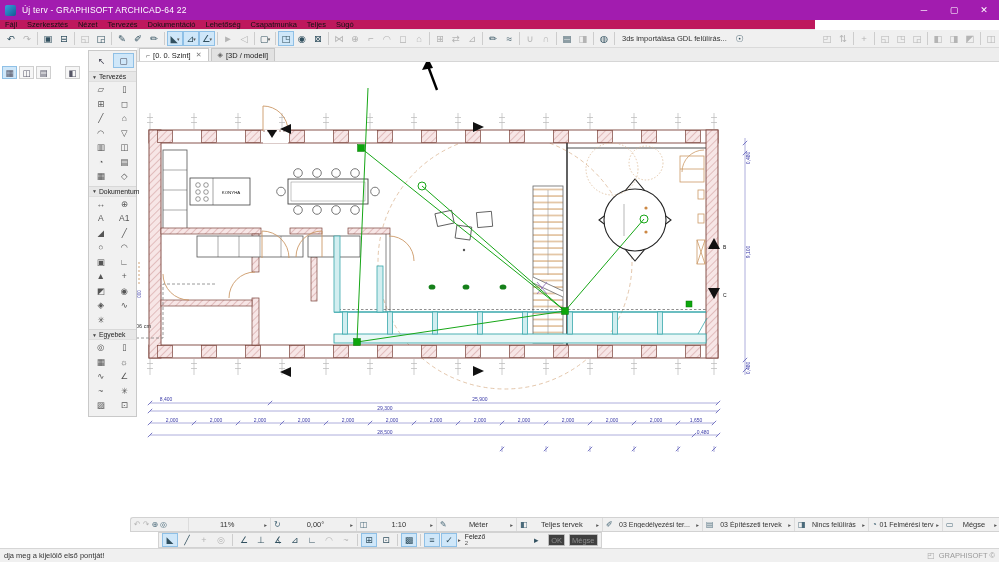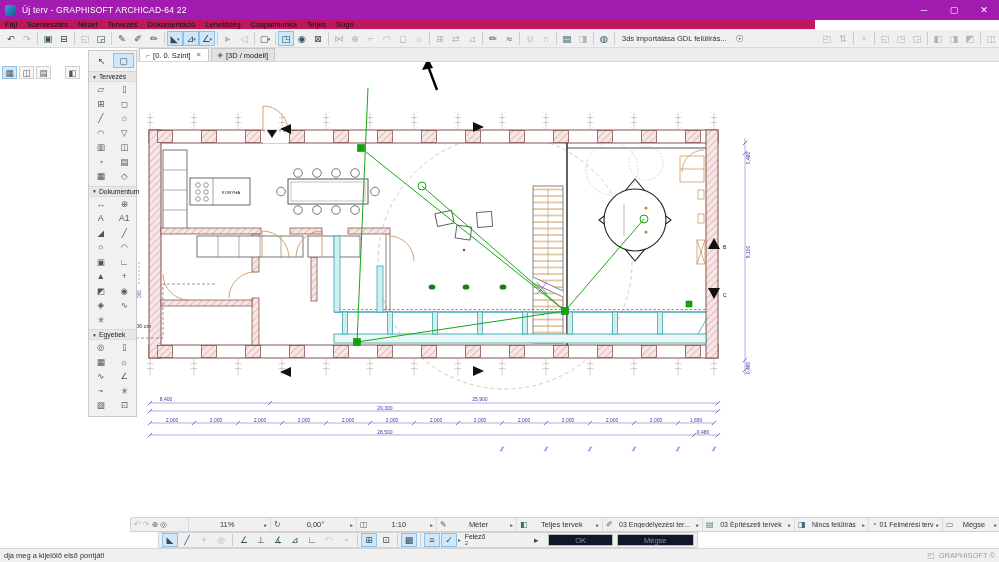--- a/index.html
+++ b/index.html
@@ -64,21 +64,21 @@
 
   
   .editbar { position:absolute; left:158px; top:532px; height:16px; background:#f0f0f0; border:1px solid #d2d2d2; display:flex; align-items:center; gap:1px; padding:0 3px; z-index:5; }
   .eb { width:16px; height:14px; display:flex; align-items:center; justify-content:center; font-size:9px; color:#31505f; border:1px solid transparent; flex:none; }
   .eb.dis { color:#b4b4b4; }
   .eb.sel { background:#cfe7f9; border-color:#8fc0e6; }
   .ebsep { width:1px; height:12px; background:#cdcdcd; margin:0 2px; flex:none; }
   .fel { display:flex; flex-direction:column; justify-content:center; line-height:1.1; padding:0 3px; }
   .fel .fl { font-size:6.8px; color:#222; }
   .fel .fv { font-size:6px; color:#555; }
-  .btn { height:12px; padding:0 26px; margin-left:3px; background:#0f172a; border:1px solid #bdbdbd; border-radius:1px; color:#8d8d8d; font-size:7.5px; display:flex; align-items:center; flex:none; }
+  .btn { height:12px; padding:0 2px; margin-left:3px; background:#404040; border:1px solid #bdbdbd; border-radius:1px; color:#8d8d8d; font-size:7.5px; display:flex; align-items:center; flex:none; }
 
   
   .statusbar { position:absolute; left:0; top:548px; width:999px; height:14px; background:#f0f0f0; border-top:1px solid #d6d6d6; display:flex; align-items:center; font-size:7.5px; color:#333; padding:0 4px; }
   .statusbar .brand { margin-left:auto; display:flex; align-items:center; gap:4px; color:#9a9a9a; }
   .statusbar .brand .bi { font-size:8px; color:#aaa; }
 </style>
 </head>
 <body>
 
 <div class="titlebar">

